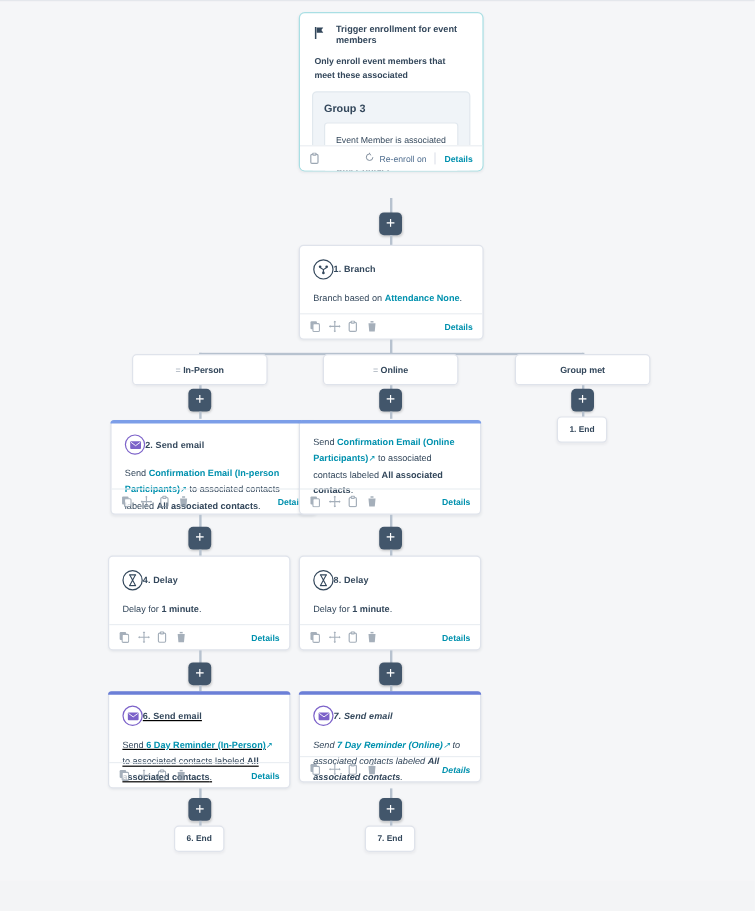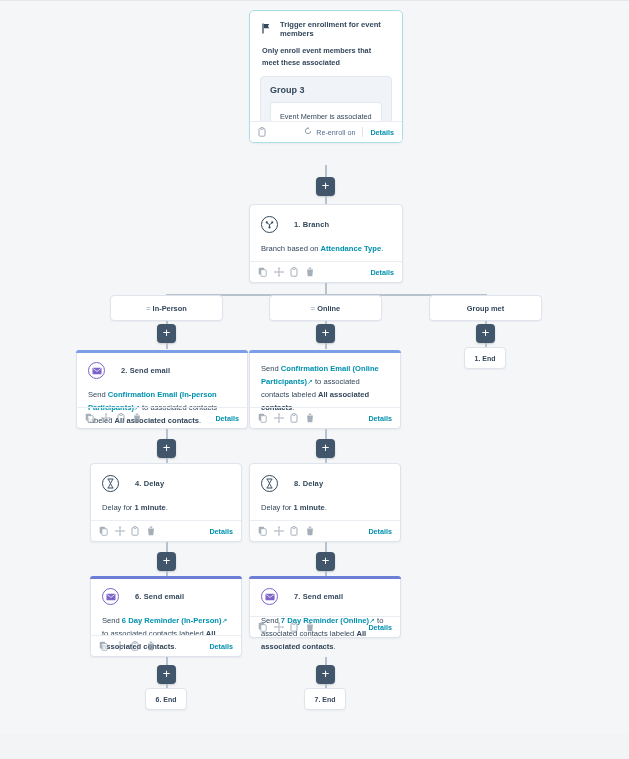--- a/index.html
+++ b/index.html
@@ -46,21 +46,21 @@
   }
   .card.topbar::before {
     content: ""; position: absolute; left: -1px; right: -1px; top: -1px;
     height: 3px; background: #7c9ee8;
     border-top-left-radius: 4px; border-top-right-radius: 4px;
   }
   .card.topbar.purple::before { background: #6b7fd7; }
 
   .cardbody { padding: 11px 11px 6px 11px; }
 
-  .nodehead { display: flex; align-items: center; gap: 16px; margin-bottom: 9px; }
+  .nodehead { display: flex; align-items: center; gap: 0; margin-bottom: 9px; }
   .nodeicon {
     width: 17px; height: 17px; border-radius: 50%;
     border: 1.3px solid #33475b;
     display: flex; align-items: center; justify-content: center;
     flex: 0 0 auto;
   }
   .nodeicon.mail { border-color: #7c62c9; background: #fff; }
   .nodeicon svg { display: block; }
   .nodetitle {
     font-size: 7.5px; font-weight: bold; color: #33475b; letter-spacing: .1px;
@@ -186,21 +186,21 @@
           <svg width="11" height="11" viewBox="0 0 12 12">
             <path d="M6 8.6 V6.2 M6 6.2 L3 4.2 M6 6.2 L9 4.2" stroke="#33475b" stroke-width="1" fill="none"></path>
             <circle cx="3" cy="3.6" r="1.2" fill="#33475b"></circle>
             <circle cx="9" cy="3.6" r="1.2" fill="#33475b"></circle>
             <circle cx="6" cy="9.2" r="1.2" fill="#33475b"></circle>
           </svg>
         </span>
         <span class="nodetitle">1. Branch</span>
       </div>
       <div class="nodetext">
-        <span>Branch based on </span><span class="lnk">Attendance Type</span><span>.</span>
+        <span>Branch based on </span><span class="lnk">Attendance None</span><span>.</span>
       </div>
     </div>
     <div class="cardfoot">
       <div class="footicons">
         <span class="ficon">
           <svg width="9" height="10" viewBox="0 0 10 11">
             <rect x="0.8" y="0.8" width="6" height="7.4" rx="1" fill="#8795a4"></rect>
             <rect x="3.1" y="2.9" width="6" height="7.4" rx="1" fill="#fff" stroke="#8795a4" stroke-width="1"></rect>
           </svg>
         </span>
@@ -252,21 +252,21 @@
   <div class="vline" style="left:325px; top:320px; height:4px;"></div>
   <div class="plus" style="left:316px; top:323px;">+</div>
   <div class="vline" style="left:325px; top:342px; height:6px;"></div>
 
   <div class="vline" style="left:485px; top:320px; height:4px;"></div>
   <div class="plus" style="left:476px; top:323px;">+</div>
   <div class="vline" style="left:485px; top:342px; height:5px;"></div>
 
   <div class="endpill" style="left:464px; top:346px; width:42px; height:22px;">1. End</div>
 
-  <div class="card topbar" style="left:76px; top:349px; width:172px; height:79px;">
+  <div class="card topbar" style="left:92px; top:349px; width:172px; height:79px;">
     <div class="cardbody">
       <div class="nodehead">
         <span class="nodeicon mail">
           <svg width="10" height="8" viewBox="0 0 12 9">
             <rect x="0.6" y="0.6" width="10.8" height="7.8" rx="1" fill="#7c62c9"></rect>
             <path d="M1.4 1.6 L6 5 L10.6 1.6" stroke="#fff" stroke-width=".9" fill="none"></path>
           </svg>
         </span>
         <span class="nodetitle">2. Send email</span>
       </div>
@@ -443,21 +443,21 @@
   </div>
 
   <div class="vline" style="left:166px; top:541px; height:11px;"></div>
   <div class="plus" style="left:157px; top:551px;">+</div>
   <div class="vline" style="left:166px; top:570px; height:6px;"></div>
 
   <div class="vline" style="left:325px; top:541px; height:11px;"></div>
   <div class="plus" style="left:316px; top:551px;">+</div>
   <div class="vline" style="left:325px; top:570px; height:6px;"></div>
 
-  <div class="card topbar purple" style="left:90px; top:575px; width:152px; height:81px;">
+  <div class="card topbar purple" style="left:90px; top:575px; width:152px; height:81px;text-decoration:underline;">
     <div class="cardbody">
       <div class="nodehead">
         <span class="nodeicon mail">
           <svg width="10" height="8" viewBox="0 0 12 9">
               <rect x="0.6" y="0.6" width="10.8" height="7.8" rx="1" fill="#7c62c9"></rect>
               <path d="M1.4 1.6 L6 5 L10.6 1.6" stroke="#fff" stroke-width=".9" fill="none"></path>
             </svg>
         </span>
         <span class="nodetitle">6. Send email</span>
       </div>
@@ -489,21 +489,21 @@
           <svg width="8" height="10" viewBox="0 0 9 11">
               <path d="M1.2 2.6 H7.8 L7.1 10.2 H1.9 Z" fill="#8795a4"></path>
               <rect x="3.1" y="0.5" width="2.8" height="1.4" fill="#8795a4"></rect>
             </svg>
         </span>
       </div>
       <span class="details">Details</span>
     </div>
   </div>
 
-  <div class="card topbar purple" style="left:249px; top:575px; width:152px; height:62px;">
+  <div class="card topbar purple" style="left:249px; top:575px; width:152px; height:76px;font-style:italic;">
     <div class="cardbody">
       <div class="nodehead">
         <span class="nodeicon mail">
           <svg width="10" height="8" viewBox="0 0 12 9">
               <rect x="0.6" y="0.6" width="10.8" height="7.8" rx="1" fill="#7c62c9"></rect>
               <path d="M1.4 1.6 L6 5 L10.6 1.6" stroke="#fff" stroke-width=".9" fill="none"></path>
             </svg>
         </span>
         <span class="nodetitle">7. Send email</span>
       </div>

